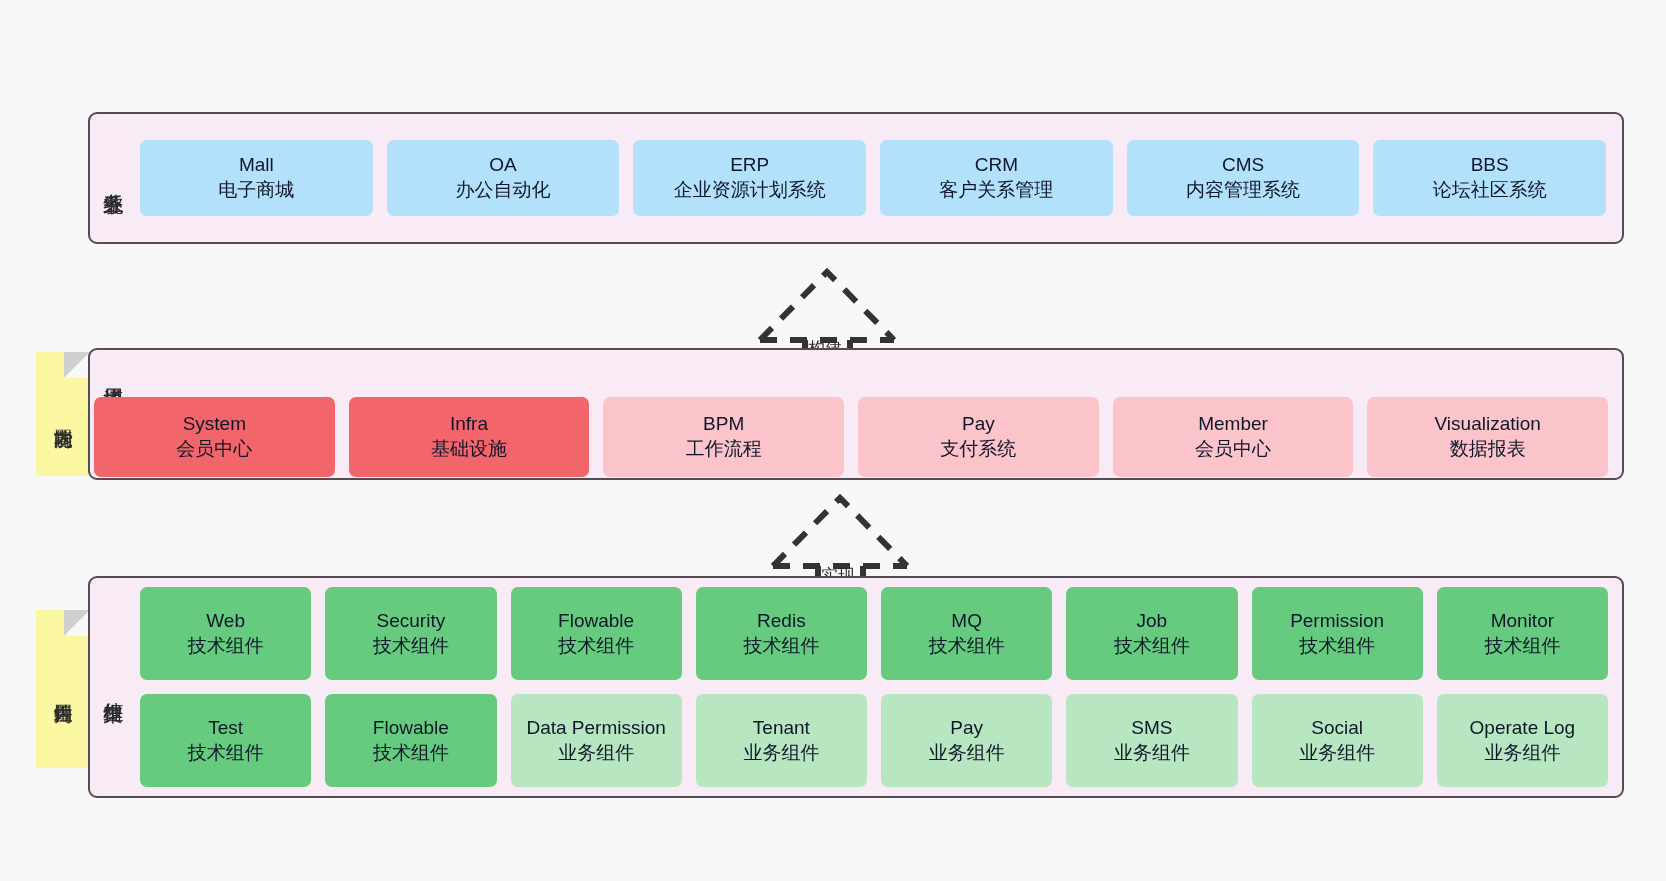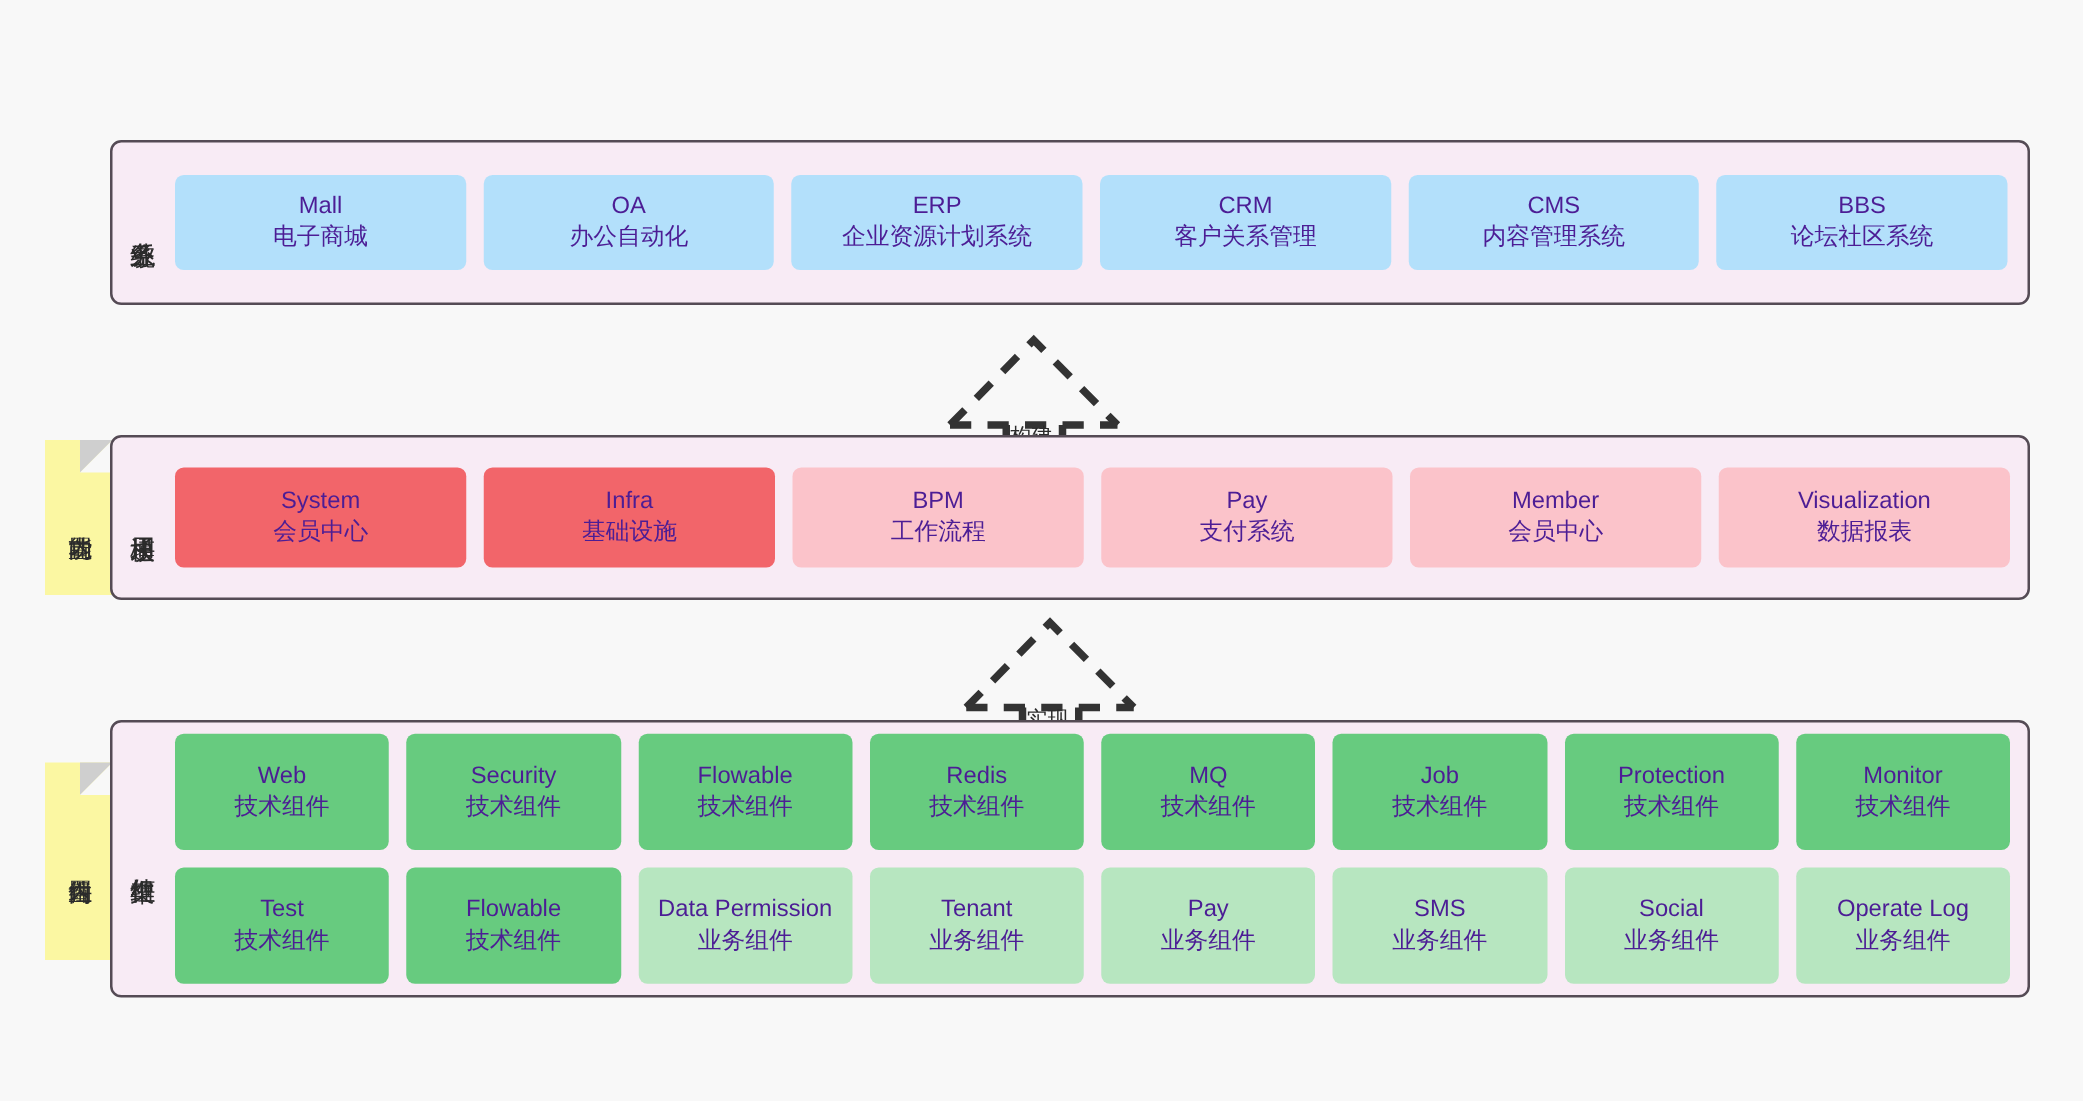--- a/index.html
+++ b/index.html
@@ -61,36 +61,36 @@
     border-radius: 7px;
     display: flex;
     flex-direction: column;
     align-items: center;
     justify-content: center;
     text-align: center;
     font-size: 19px;
     line-height: 1.30;
     padding: 6px 4px;
     box-sizing: border-box;
-    color: #4c1d95;
+    color: #0f172a;
   }
   .card .c-name { display: block; }
   .card .c-sub  { display: block; }
 
   
   .blue        { background: #b3e0fb; }
   .red-strong  { background: #f2656a; }
   .red-soft    { background: #fbc3ca; }
   .green-strong{ background: #67cb7f; }
   .green-soft  { background: #b7e6c0; }
 
   
   #layer-business   { left: 88px;  top: 112px; width: 1536px; height: 132px; }
   #layer-business .cards { padding-right: 16px; }
-  #layer-common     { left: 88px;  top: 348px; width: 1536px; height: 132px; }
+  #layer-common     { left: 88px;  top: 348px; width: 1536px; height: 132px; flex-direction: column; }
   #layer-framework  { left: 88px;  top: 576px; width: 1536px; height: 222px; }
 
   #layer-business  .card { height: 76px; }
   #layer-common    .card { height: 80px; }
   #layer-framework .card { height: 93px; }
 
   
   .note {
     position: absolute;
     width: 54px;
@@ -263,21 +263,21 @@
       </div>
       <div class="card green-strong">
         <span class="c-name">MQ</span>
         <span class="c-sub">技术组件</span>
       </div>
       <div class="card green-strong">
         <span class="c-name">Job</span>
         <span class="c-sub">技术组件</span>
       </div>
       <div class="card green-strong">
-        <span class="c-name">Protection</span>
+        <span class="c-name">Permission</span>
         <span class="c-sub">技术组件</span>
       </div>
       <div class="card green-strong">
         <span class="c-name">Monitor</span>
         <span class="c-sub">技术组件</span>
       </div>
     </div>
 
     <div class="card-row">
       <div class="card green-strong">

